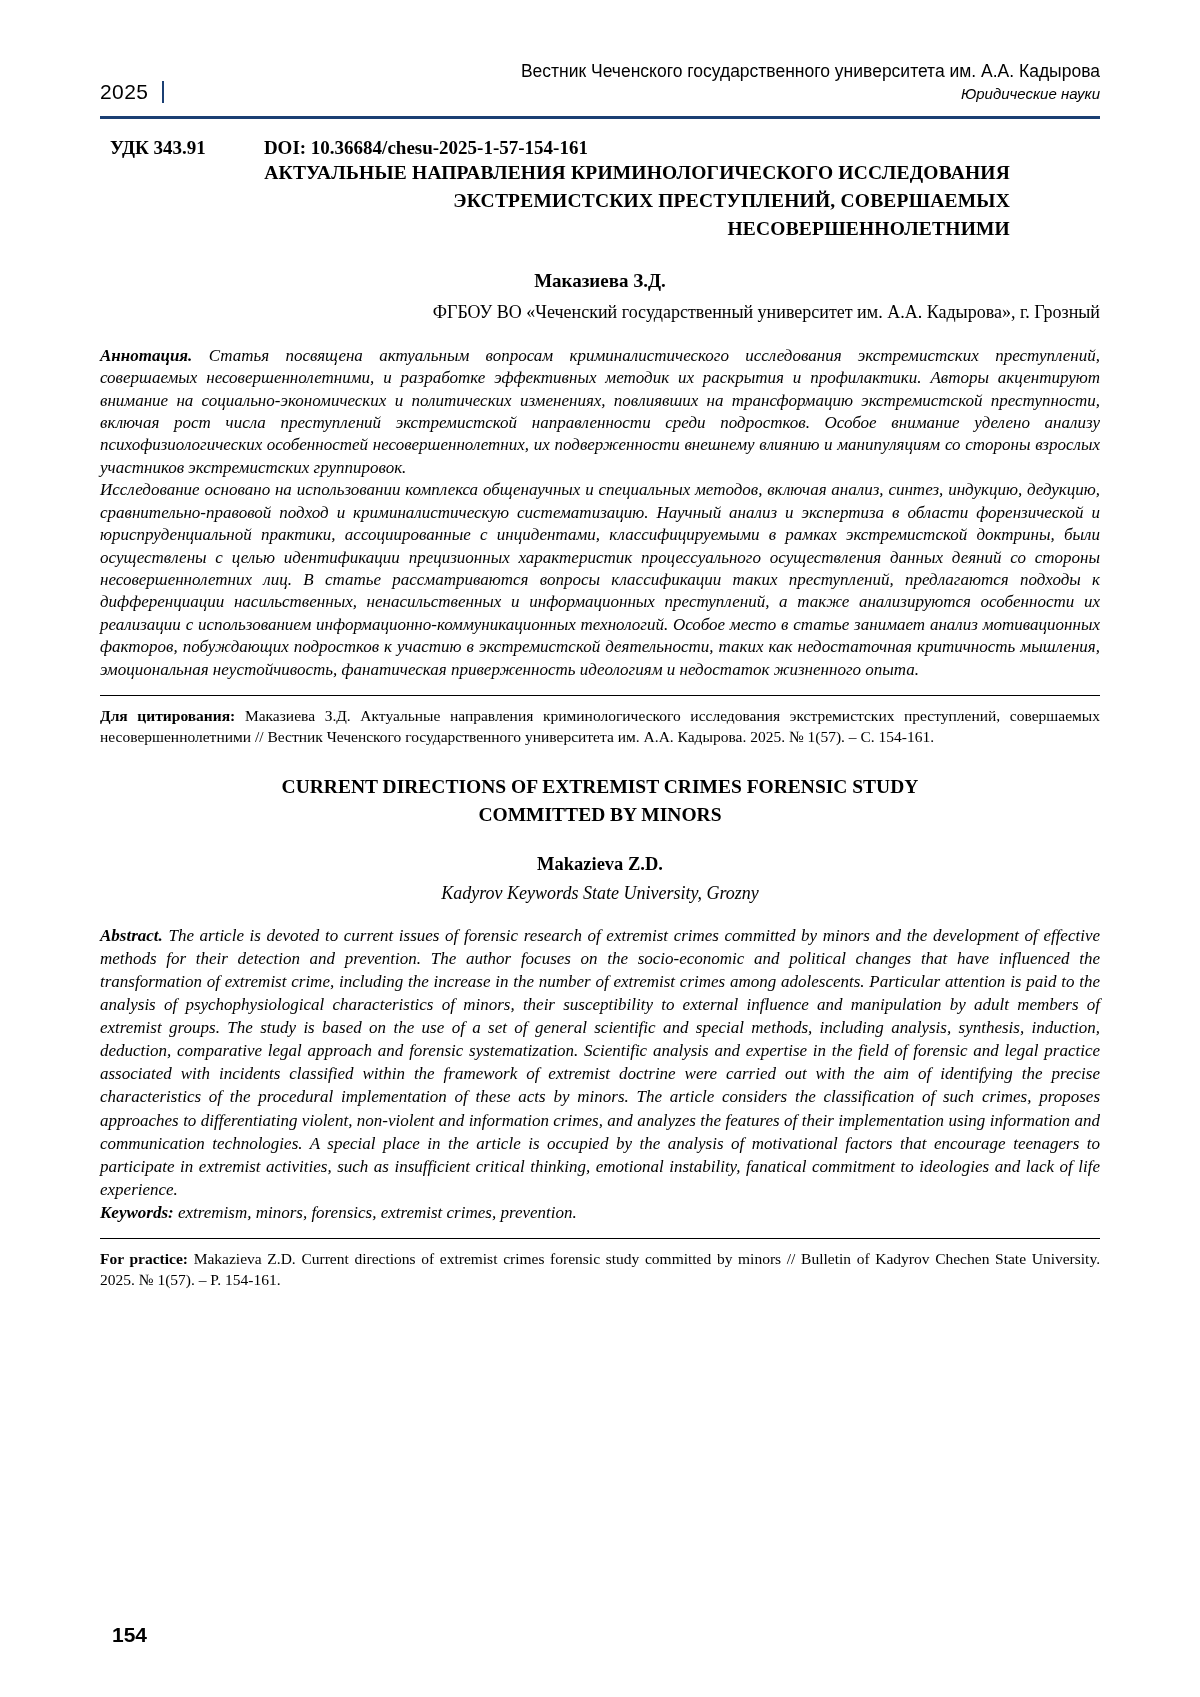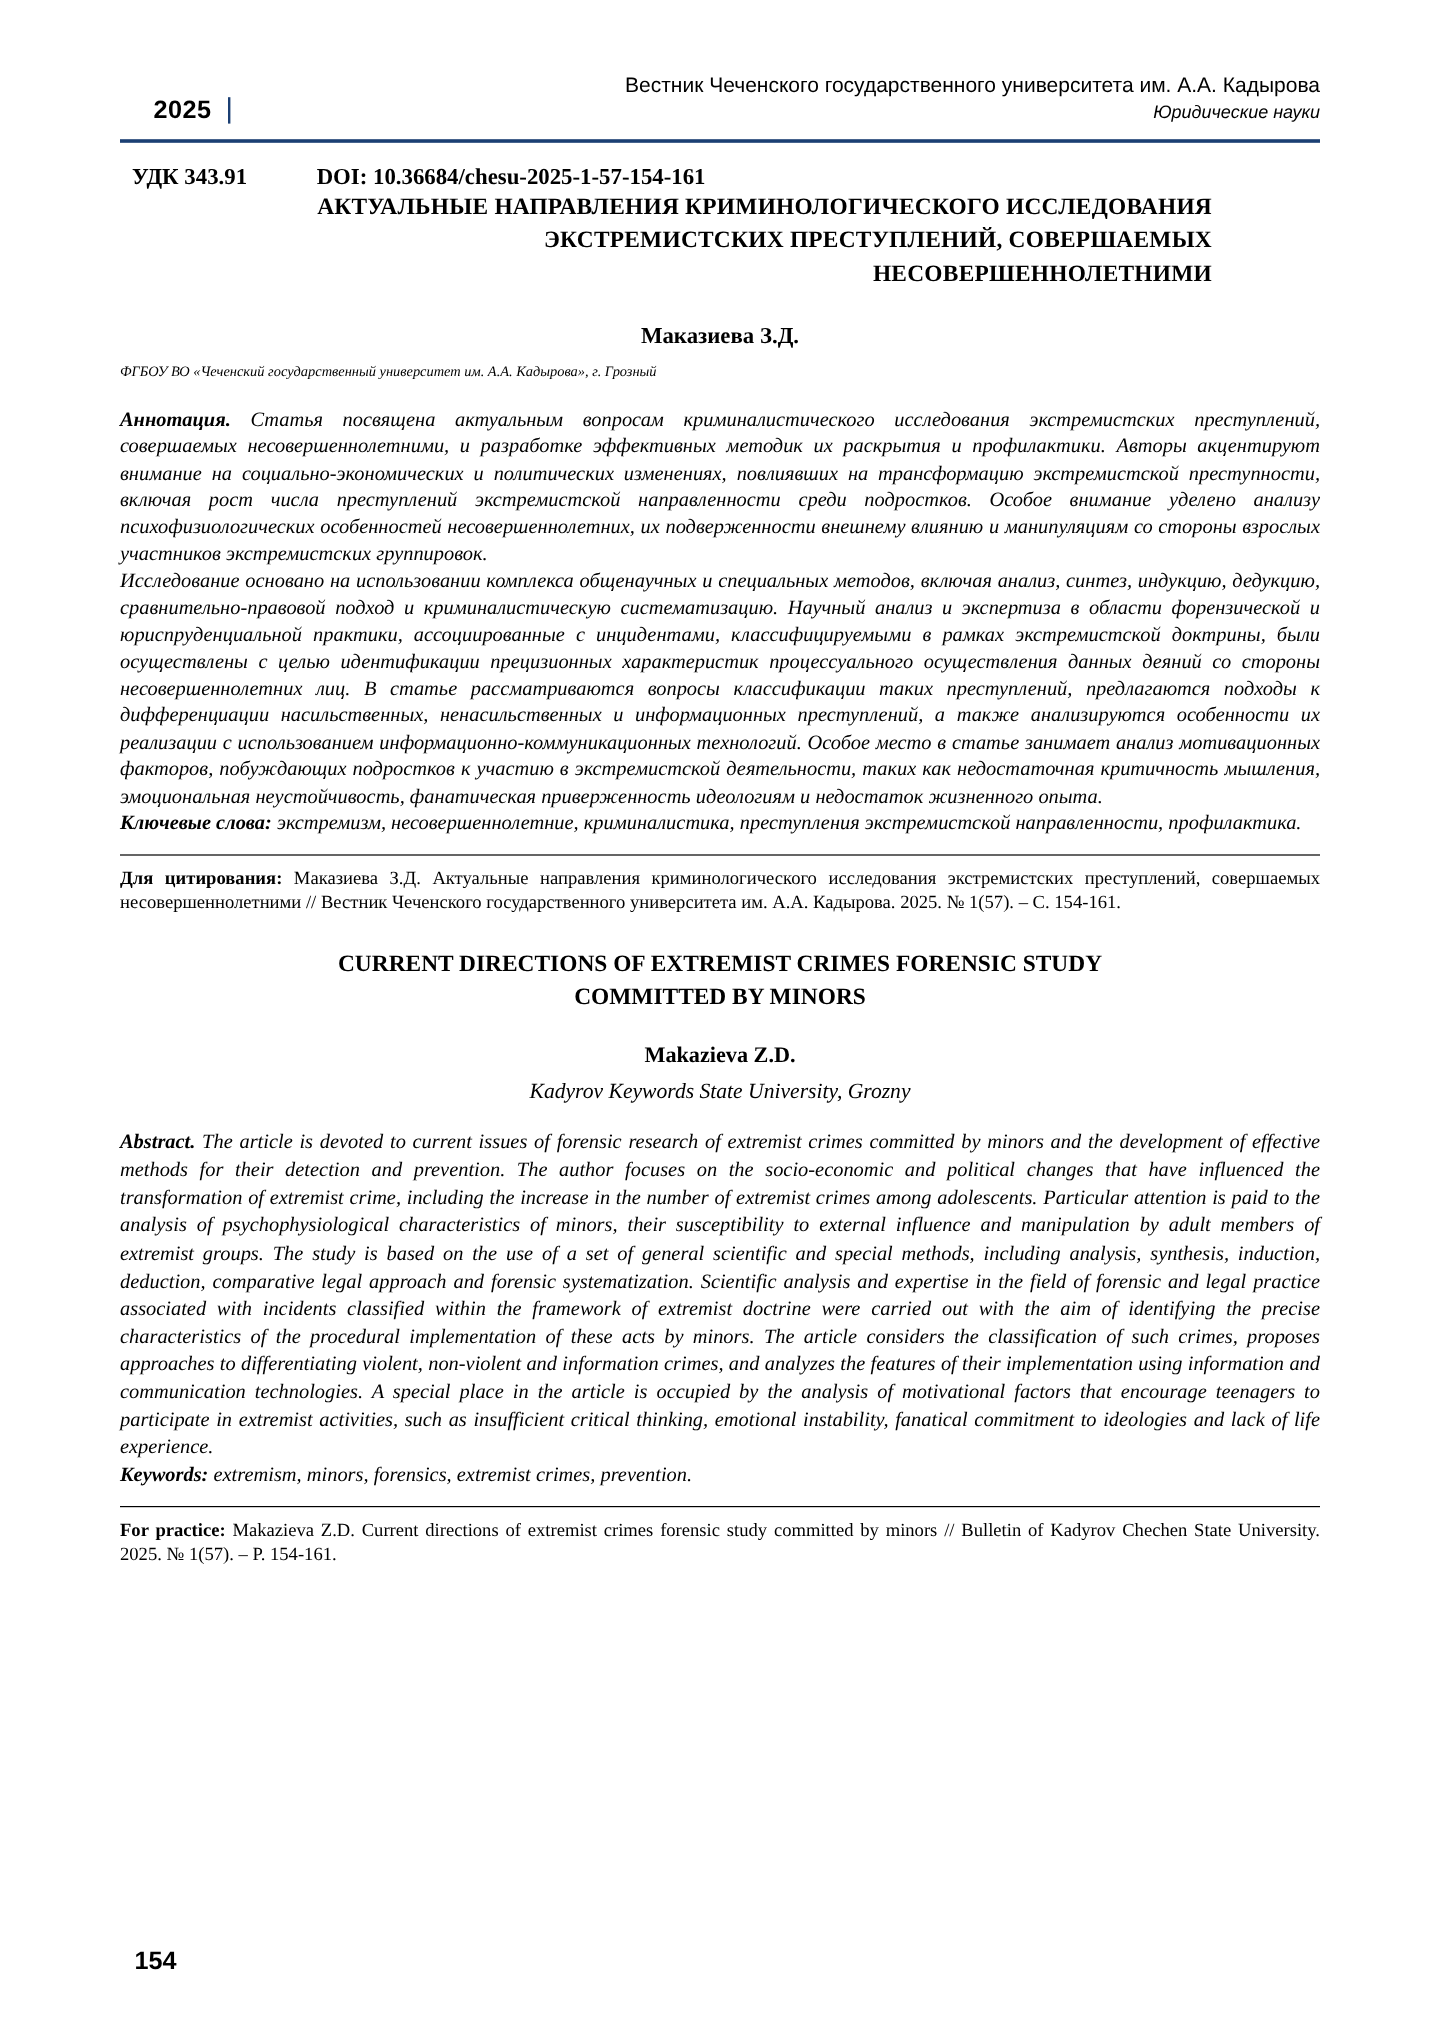--- a/index.html
+++ b/index.html
@@ -27,24 +27,23 @@
     display: flex;
     align-items: flex-end;
     justify-content: space-between;
     padding-bottom: 6px;
   }
   .year-block {
     display: flex;
     align-items: center;
     gap: 14px;
     font-family: "Liberation Sans", sans-serif;
-    font-weight: bold;
+    font-weight: normal;
     font-size: 21px;
     letter-spacing: 0.4px;
-    margin-left: 28px;
   }
   .year-bar {
     display: inline-block;
     width: 2px;
     height: 22px;
     background: #1b3f73;
   }
   .journal-block {
     text-align: right;
     line-height: 1.35;
@@ -84,23 +83,22 @@
     margin: 0 auto 26px auto;
     max-width: 820px;
   }
   .author-ru {
     text-align: center;
     font-size: 19px;
     font-weight: bold;
     margin-bottom: 10px;
   }
   .affil-ru {
-    text-align: left;
-    font-size: 12px;
-    font-style: italic;
+    text-align: right;
+    font-size: 18px;
     margin-bottom: 22px;
   }
 
   
   .abstract-ru {
     font-size: 17px;
     font-style: italic;
     line-height: 1.32;
     text-align: justify;
   }
@@ -191,21 +189,20 @@
     <span>DOI: 10.36684/chesu-2025-1-57-154-161</span>
   </div>
 
   <div class="title-ru">АКТУАЛЬНЫЕ НАПРАВЛЕНИЯ КРИМИНОЛОГИЧЕСКОГО ИССЛЕДОВАНИЯ ЭКСТРЕМИСТСКИХ ПРЕСТУПЛЕНИЙ, СОВЕРШАЕМЫХ НЕСОВЕРШЕННОЛЕТНИМИ</div>
   <div class="author-ru">Маказиева З.Д.</div>
   <div class="affil-ru">ФГБОУ ВО «Чеченский государственный университет им. А.А. Кадырова», г. Грозный</div>
 
   <div class="abstract-ru">
     <p><span class="lead">Аннотация.</span><span> Статья посвящена актуальным вопросам криминалистического исследования экстремистских преступлений, совершаемых несовершеннолетними, и разработке эффективных методик их раскрытия и профилактики. Авторы акцентируют внимание на социально-экономических и политических изменениях, повлиявших на трансформацию экстремистской преступности, включая рост числа преступлений экстремистской направленности среди подростков. Особое внимание уделено анализу психофизиологических особенностей несовершеннолетних, их подверженности внешнему влиянию и манипуляциям со стороны взрослых участников экстремистских группировок.</span></p>
     <p>Исследование основано на использовании комплекса общенаучных и специальных методов, включая анализ, синтез, индукцию, дедукцию, сравнительно-правовой подход и криминалистическую систематизацию. Научный анализ и экспертиза в области форензической и юриспруденциальной практики, ассоциированные с инцидентами, классифицируемыми в рамках экстремистской доктрины, были осуществлены с целью идентификации прецизионных характеристик процессуального осуществления данных деяний со стороны несовершеннолетних лиц. В статье рассматриваются вопросы классификации таких преступлений, предлагаются подходы к дифференциации насильственных, ненасильственных и информационных преступлений, а также анализируются особенности их реализации с использованием информационно-коммуникационных технологий. Особое место в статье занимает анализ мотивационных факторов, побуждающих подростков к участию в экстремистской деятельности, таких как недостаточная критичность мышления, эмоциональная неустойчивость, фанатическая приверженность идеологиям и недостаток жизненного опыта.</p>
-    <p><span class="lead">Ключевые слова:</span><span> экстремизм, несовершеннолетние, криминалистика, преступления экстремистской направленности, профилактика.</span></p>
   </div>
 
   <hr class="thin">
 
   <div class="citation">
     <b>Для цитирования:</b><span> Маказиева З.Д. Актуальные направления криминологического исследования экстремистских преступлений, совершаемых несовершеннолетними // Вестник Чеченского государственного университета им. А.А. Кадырова. 2025. № 1(57). – С. 154-161.</span>
   </div>
 
   <div class="title-en">CURRENT DIRECTIONS OF EXTREMIST CRIMES FORENSIC STUDY COMMITTED BY MINORS</div>
   <div class="author-en">Makazieva Z.D.</div>

